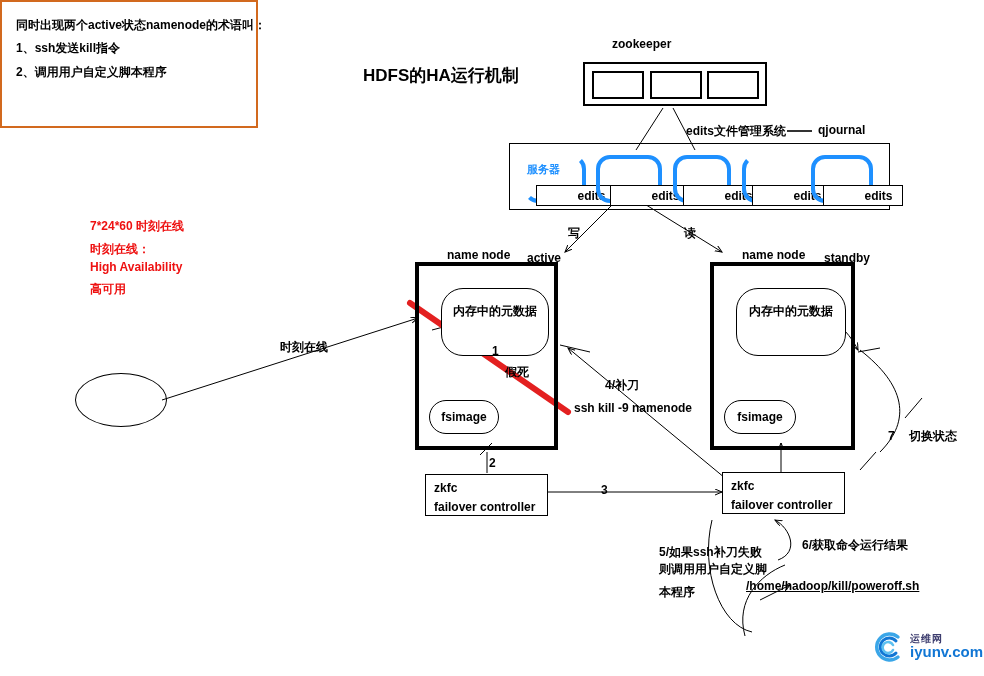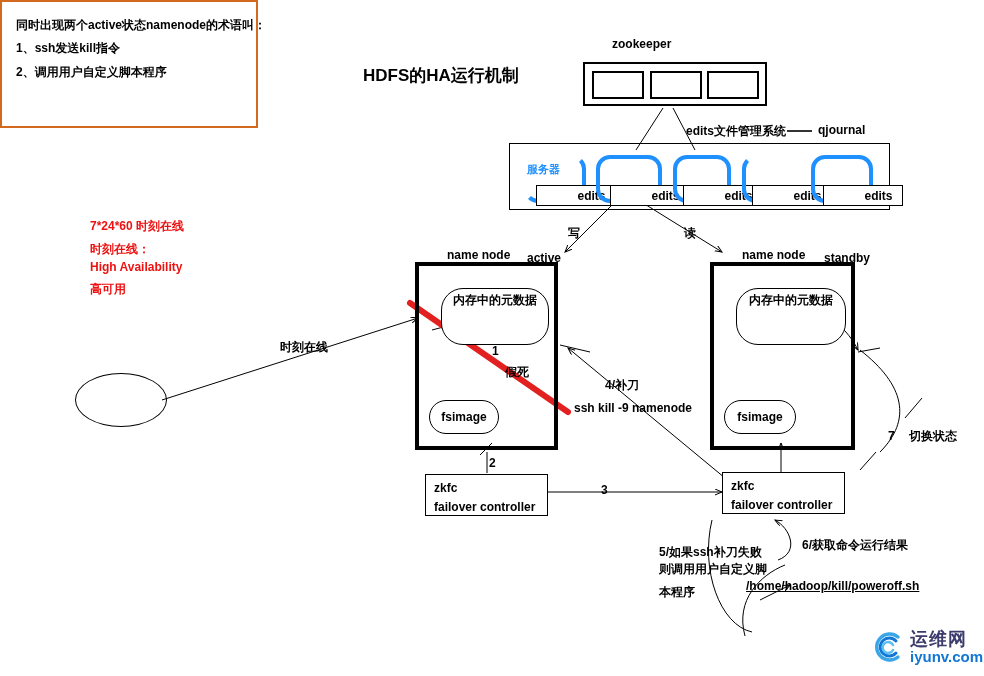--- a/index.html
+++ b/index.html
@@ -17,32 +17,32 @@
   .blue-node{border:4px solid #1e90ff;border-radius:14px;box-sizing:border-box;}
   .blue-node.broken-a{border-top-color:transparent;border-left-color:transparent;}
   .blue-node.broken-b{border-right-color:transparent;border-top-color:transparent;}
   .edits-box{position:absolute;border:1.5px solid #000;background:#fff;
              display:flex;align-items:center;justify-content:center;
              font-size:12px;font-weight:bold;color:#000;padding-left:31px;}
   
   .nn{border:4px solid #000;}
   .rounded{border:1.5px solid #000;border-radius:22px;background:#fff;
            display:flex;align-items:center;justify-content:center;font-size:12px;font-weight:bold;}
-  .rounded.meta{align-items:flex-start;justify-content:center;padding-top:3px;}
+  .rounded.meta{align-items:flex-start;justify-content:center;padding-top:14px;}
   .zkfc{border:1.5px solid #000;background:#fff;padding:4px 8px;box-sizing:border-box;}
   .zkfc div{font-size:12px;font-weight:bold;line-height:1.55;}
   .note-box{border:2px solid #d2691e;background:#fff;box-sizing:border-box;padding:12px 14px;}
   .note-box div{font-size:12px;font-weight:bold;color:#000;line-height:1.95;white-space:nowrap;}
   .red{color:#ee1111;}
   .title{font-size:17px;}
   .sm{font-size:12px;}
   .blue-label{color:#1e90ff;font-size:11px;font-weight:bold;}
   .wm{position:absolute;display:flex;align-items:center;gap:4px;}
   .wm-text{display:flex;flex-direction:column;line-height:1.05;}
-  .wm-cn{font-size:18px;font-weight:bold;color:#3b3b6d;letter-spacing:1px;}
+  .wm-cn{font-size:10px;font-weight:bold;color:#3b3b6d;letter-spacing:1px;}
   .wm-en{font-size:15px;font-weight:bold;color:#1176d4;letter-spacing:0px;}
   .underline{text-decoration:underline;text-align:right;}
 </style>
 </head>
 <body>
 
 <div id="stage">
 
   <svg id="wires" viewBox="0 0 984 676">
     <defs>

